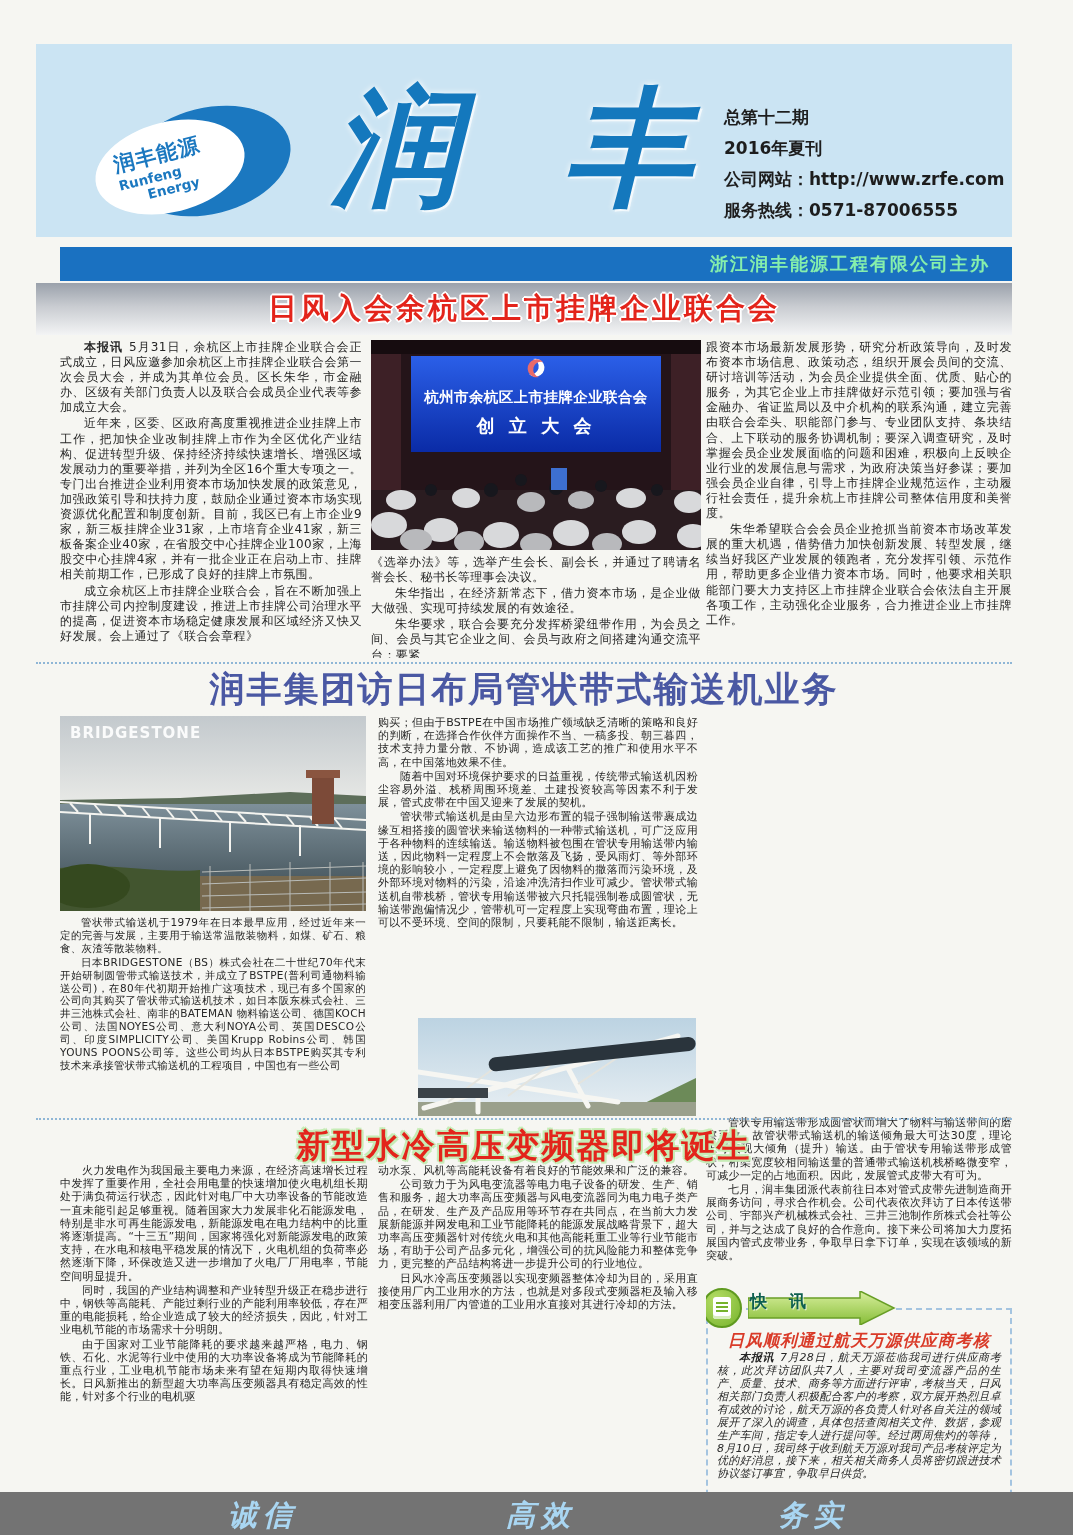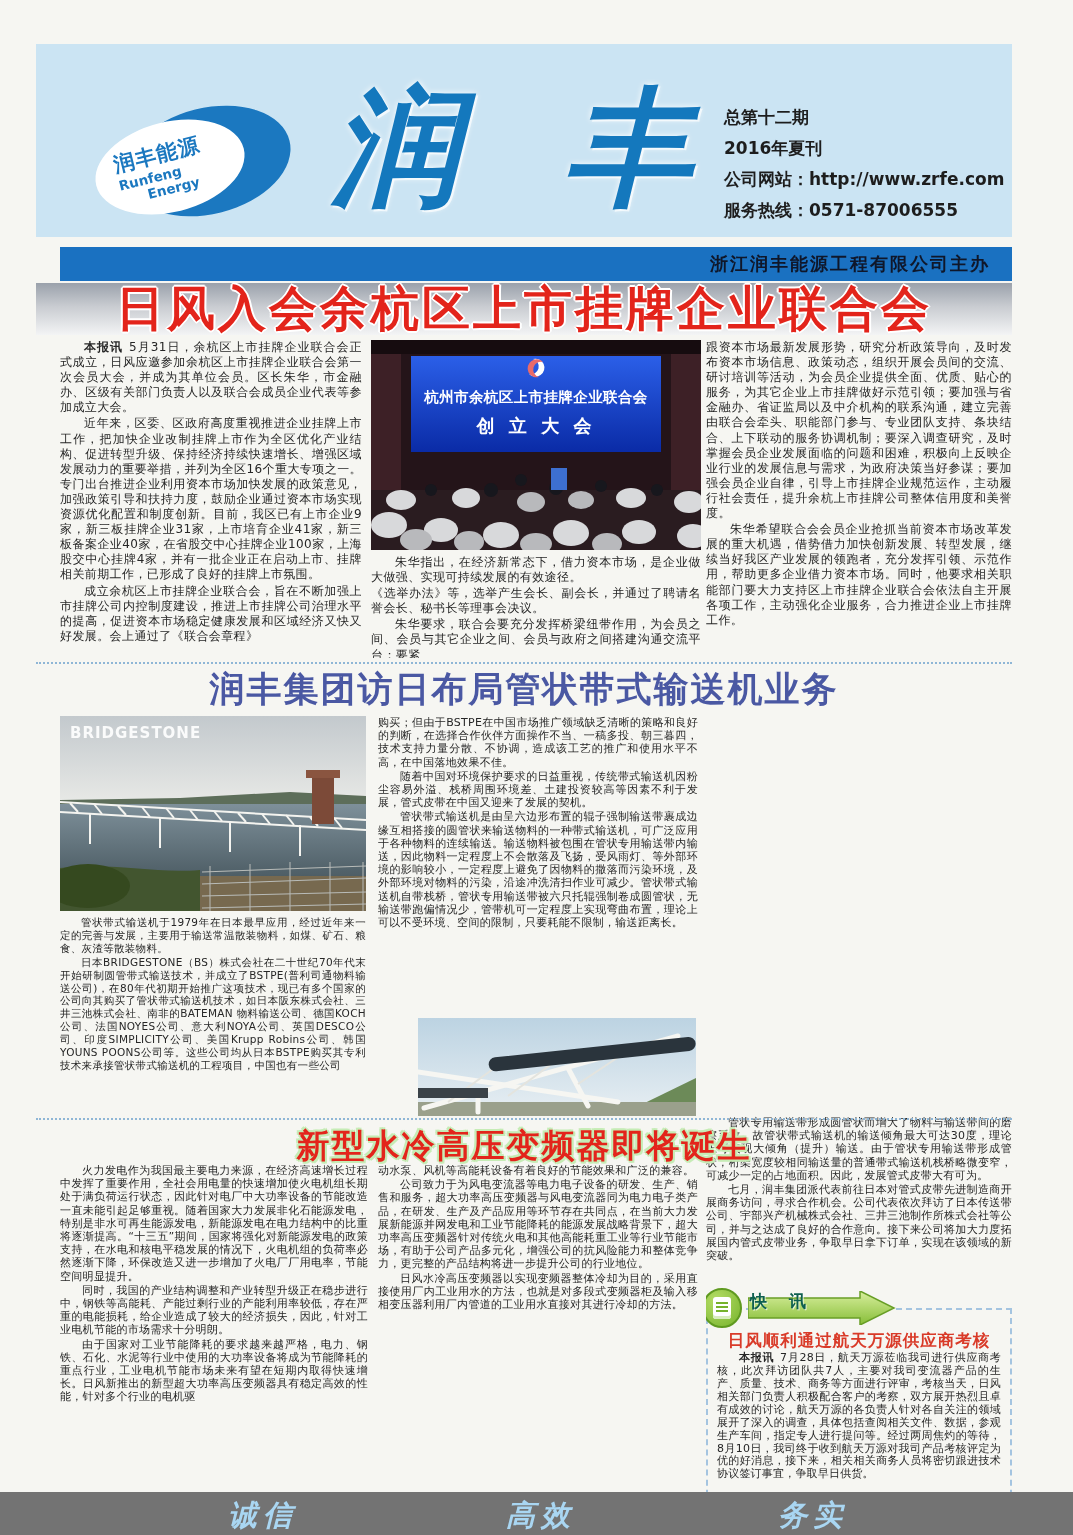--- a/index.html
+++ b/index.html
@@ -11,25 +11,25 @@
   .logo { position:absolute; left:58px; top:62px; width:200px; height:118px; }
   .logo .blue { position:absolute; left:30px; top:2px; width:168px; height:106px; background:#1b78c0; border-radius:50%; transform:rotate(-14deg); }
   .logo .white { position:absolute; left:0; top:16px; width:152px; height:90px; background:#fff; border-radius:50%; transform:rotate(-14deg); padding:16px 0 0 22px; }
   .logo .cn { font-size:21px; font-weight:bold; color:#1b78c0; letter-spacing:1px; }
   .logo .en { font-size:13.5px; font-weight:bold; color:#1b78c0; line-height:15px; }
   .logo .en2 { padding-left:26px; }
   .mast-char { position:absolute; top:28px; font-size:128px; line-height:150px; font-weight:bold; font-style:italic; color:#1478bd; font-family:"DejaVu Serif",serif; text-shadow:0 0 6px #ffffff,2px 2px 0 #ffffffaa; }
   .mc1 { left:296px; } .mc2 { left:528px; }
   .head-info { position:absolute; left:688px; top:58px; width:300px; font-size:17px; font-weight:600; color:#1d1d1d; line-height:31px; }
 
-  .org-bar { position:absolute; left:60px; top:247px; width:952px; height:34px; background:#1a71c1; color:#0f172a; font-size:18px; font-weight:bold; letter-spacing:2px; text-align:right; line-height:34px; padding-right:22px; }
+  .org-bar { position:absolute; left:60px; top:247px; width:952px; height:34px; background:#1a71c1; color:#86efac; font-size:18px; font-weight:bold; letter-spacing:2px; text-align:right; line-height:34px; padding-right:22px; }
 
   
   .title-band { position:absolute; left:36px; top:283px; width:976px; height:52px; background:linear-gradient(180deg,#9aa1ab 0%,#c9ccd1 45%,#f3f4f5 100%); display:flex; align-items:center; justify-content:center; }
-  .title-band h1 { font-size:48px; font-weight:900; color:#e3241b; letter-spacing:3px;
+  .title-band h1 { font-size:29px; font-weight:900; color:#e3241b; letter-spacing:3px;
       text-shadow:-2px 0 #fff,2px 0 #fff,0 -2px #fff,0 2px #fff,-1px -1px #fff,1px 1px #fff,1px -1px #fff,-1px 1px #fff; }
 
   .col { position:absolute; overflow:hidden; text-align:justify; color:#262626; }
   .a1col { top:340px; height:318px; font-size:12px; line-height:15.1px; letter-spacing:.4px; }
   .a1c1 { left:60px;  width:302px; }
   .a1c2 { left:371px; width:330px; }
   .a1c3 { left:706px; width:306px; }
   .para { text-indent:2em; margin-bottom:1px; }
   .noind { text-indent:0; }
   .lead { font-weight:bold; margin-right:6px; }
@@ -50,21 +50,21 @@
 
   
   .flash { position:absolute; left:0; right:0; bottom:0; height:228px; }
   .flash-badges { position:absolute; left:-4px; top:0; height:40px; display:flex; align-items:center; z-index:2; }
   .badge-circle { width:40px; height:40px; border-radius:50%; background:radial-gradient(circle at 35% 30%,#b5dd66,#76b32c); border:2px solid #5f9a20; display:flex; align-items:center; justify-content:center; }
   .badge-doc { width:18px; height:22px; background:#fff; border-radius:3px; box-shadow:inset 0 -3px 0 #d8edbe; position:relative; }
   .badge-doc:before { content:""; position:absolute; left:3px; top:5px; width:12px; height:2px; background:#76b32c; box-shadow:0 4px 0 #76b32c,0 8px 0 #76b32c; }
   .ribbon { margin-left:-6px; position:relative;padding-left:12px; }
   .ribbon svg { display:block; }
   .ribbon-text { position:absolute; left:14px; top:4px; font-size:17px; font-weight:900; color:#0e5f50; letter-spacing:8px; text-shadow:1px 1px 0 #ffffffaa; }
-  .flash-box { position:absolute; left:0; right:0; top:20px; bottom:0; border:2px dashed #a4c4e0; padding:24px 9px 0; }
+  .flash-box { position:absolute; left:0; right:0; top:20px; bottom:0; border:2px dashed #a4c4e0; padding:24px 9px 0;font-style:italic; }
   .flash-title { text-align:center; font-size:16.5px; font-weight:900; color:#d93a28; letter-spacing:1px; margin-bottom:5px; }
   .flash-body { font-size:11px; line-height:12.9px; letter-spacing:.2px; text-align:justify; color:#262626; }
   .flash-strip { position:absolute; left:4px; right:4px; bottom:4px; height:7px; background:#b6d3ea; }
 
   
   .a3title { position:absolute; left:36px; top:1124px; width:976px; text-align:center; font-size:33px; font-weight:900; color:#e3241b; letter-spacing:2px;
       text-shadow:-2px 0 #c6ecb6,2px 0 #c6ecb6,0 -2px #c6ecb6,0 2px #c6ecb6,2px 2px 0 #c6ecb6,-2px -2px 0 #c6ecb6; }
   .a3col { top:1164px; height:318px; font-size:11px; line-height:13.2px; letter-spacing:.3px; }
   .a3c1 { left:60px;  width:308px; }
   .a3c2 { left:378px; width:320px; }
@@ -151,22 +151,22 @@
       <g fill="#17171d">
         <circle cx="120" cy="150" r="7"></circle>
           <circle cx="185" cy="148" r="7"></circle>
           <circle cx="230" cy="146" r="6"></circle>
           <circle cx="60" cy="150" r="6"></circle>
           <circle cx="286" cy="150" r="6"></circle>
           <circle cx="150" cy="140" r="6"></circle>
       </g>
       <path d="M180 128 l16 0 0 22 -16 0z" fill="#3d6fd0"></path>
     </svg>
+    <p class="para noind">《选举办法》等，选举产生会长、副会长，并通过了聘请名誉会长、秘书长等理事会决议。</p>
     <p class="para">朱华指出，在经济新常态下，借力资本市场，是企业做大做强、实现可持续发展的有效途径。</p>
-    <p class="para noind">《选举办法》等，选举产生会长、副会长，并通过了聘请名誉会长、秘书长等理事会决议。</p>
     <p class="para">朱华要求，联合会要充分发挥桥梁纽带作用，为会员之间、会员与其它企业之间、会员与政府之间搭建沟通交流平台；要紧</p>
   </div>
 
   <div class="col a1col a1c3">
     <p class="para noind">跟资本市场最新发展形势，研究分析政策导向，及时发布资本市场信息、政策动态，组织开展会员间的交流、研讨培训等活动，为会员企业提供全面、优质、贴心的服务，为其它企业上市挂牌做好示范引领；要加强与省金融办、省证监局以及中介机构的联系沟通，建立完善由联合会牵头、职能部门参与、专业团队支持、条块结合、上下联动的服务协调机制；要深入调查研究，及时掌握会员企业发展面临的问题和困难，积极向上反映企业行业的发展信息与需求，为政府决策当好参谋；要加强会员企业自律，引导上市挂牌企业规范运作，主动履行社会责任，提升余杭上市挂牌公司整体信用度和美誉度。</p>
     <p class="para">朱华希望联合会会员企业抢抓当前资本市场改革发展的重大机遇，借势借力加快创新发展、转型发展，继续当好我区产业发展的领跑者，充分发挥引领、示范作用，帮助更多企业借力资本市场。同时，他要求相关职能部门要大力支持区上市挂牌企业联合会依法自主开展各项工作，主动强化企业服务，合力推进企业上市挂牌工作。</p>
   </div>
 
   <div class="dotline dot1"></div>
 

